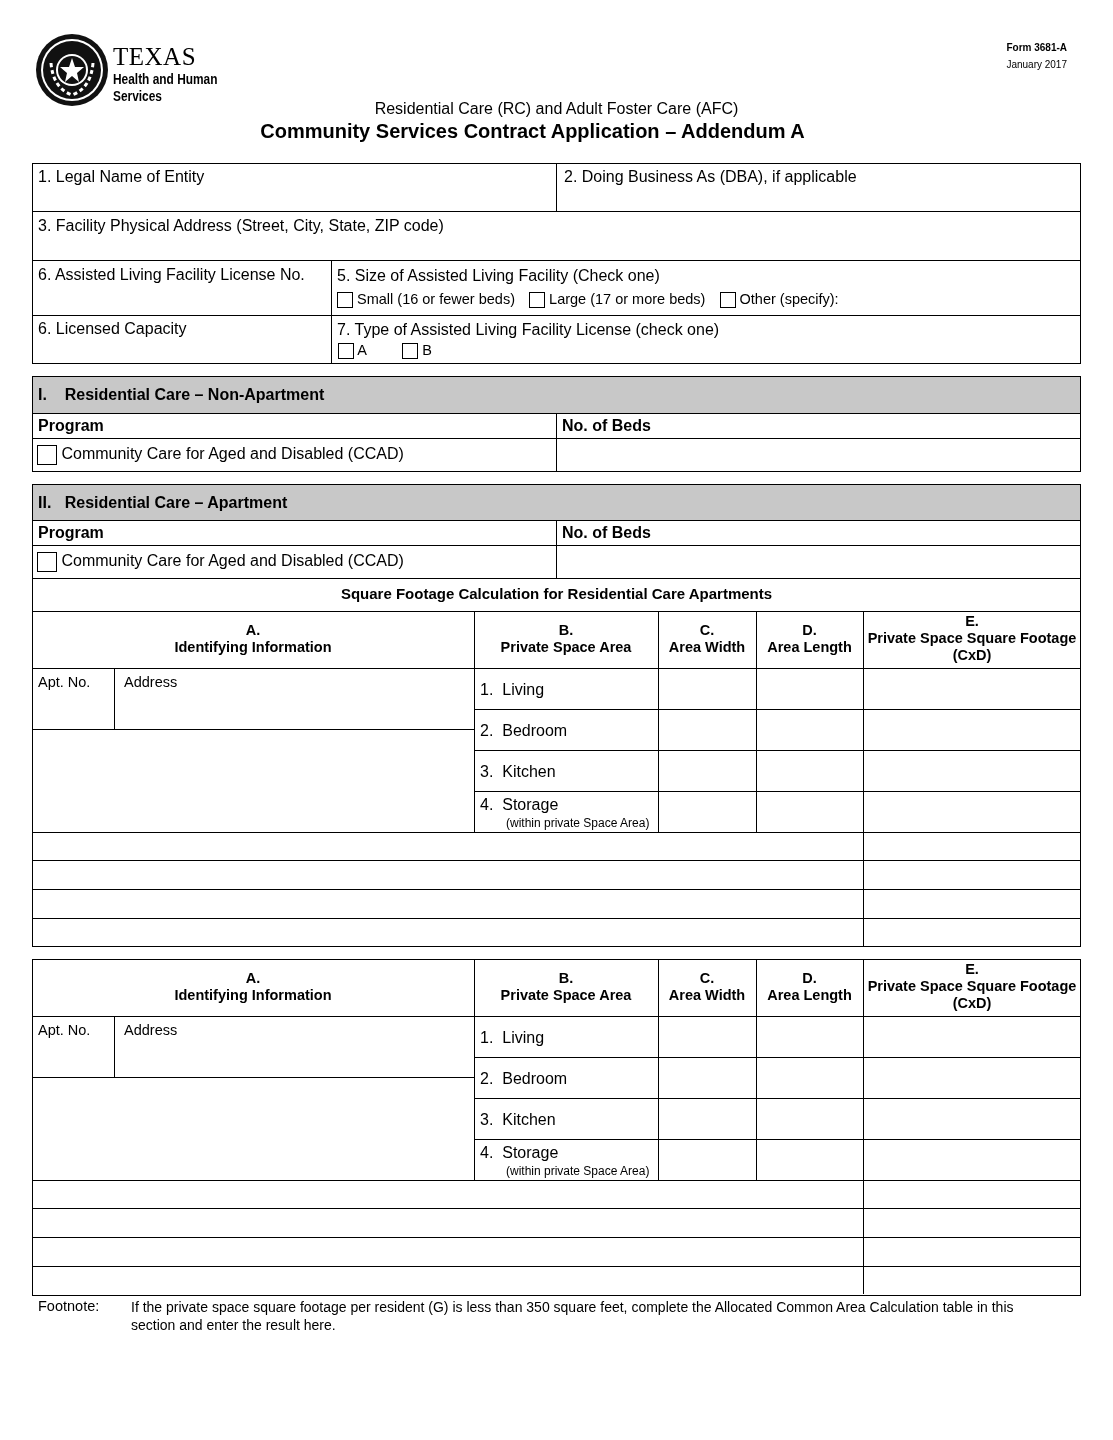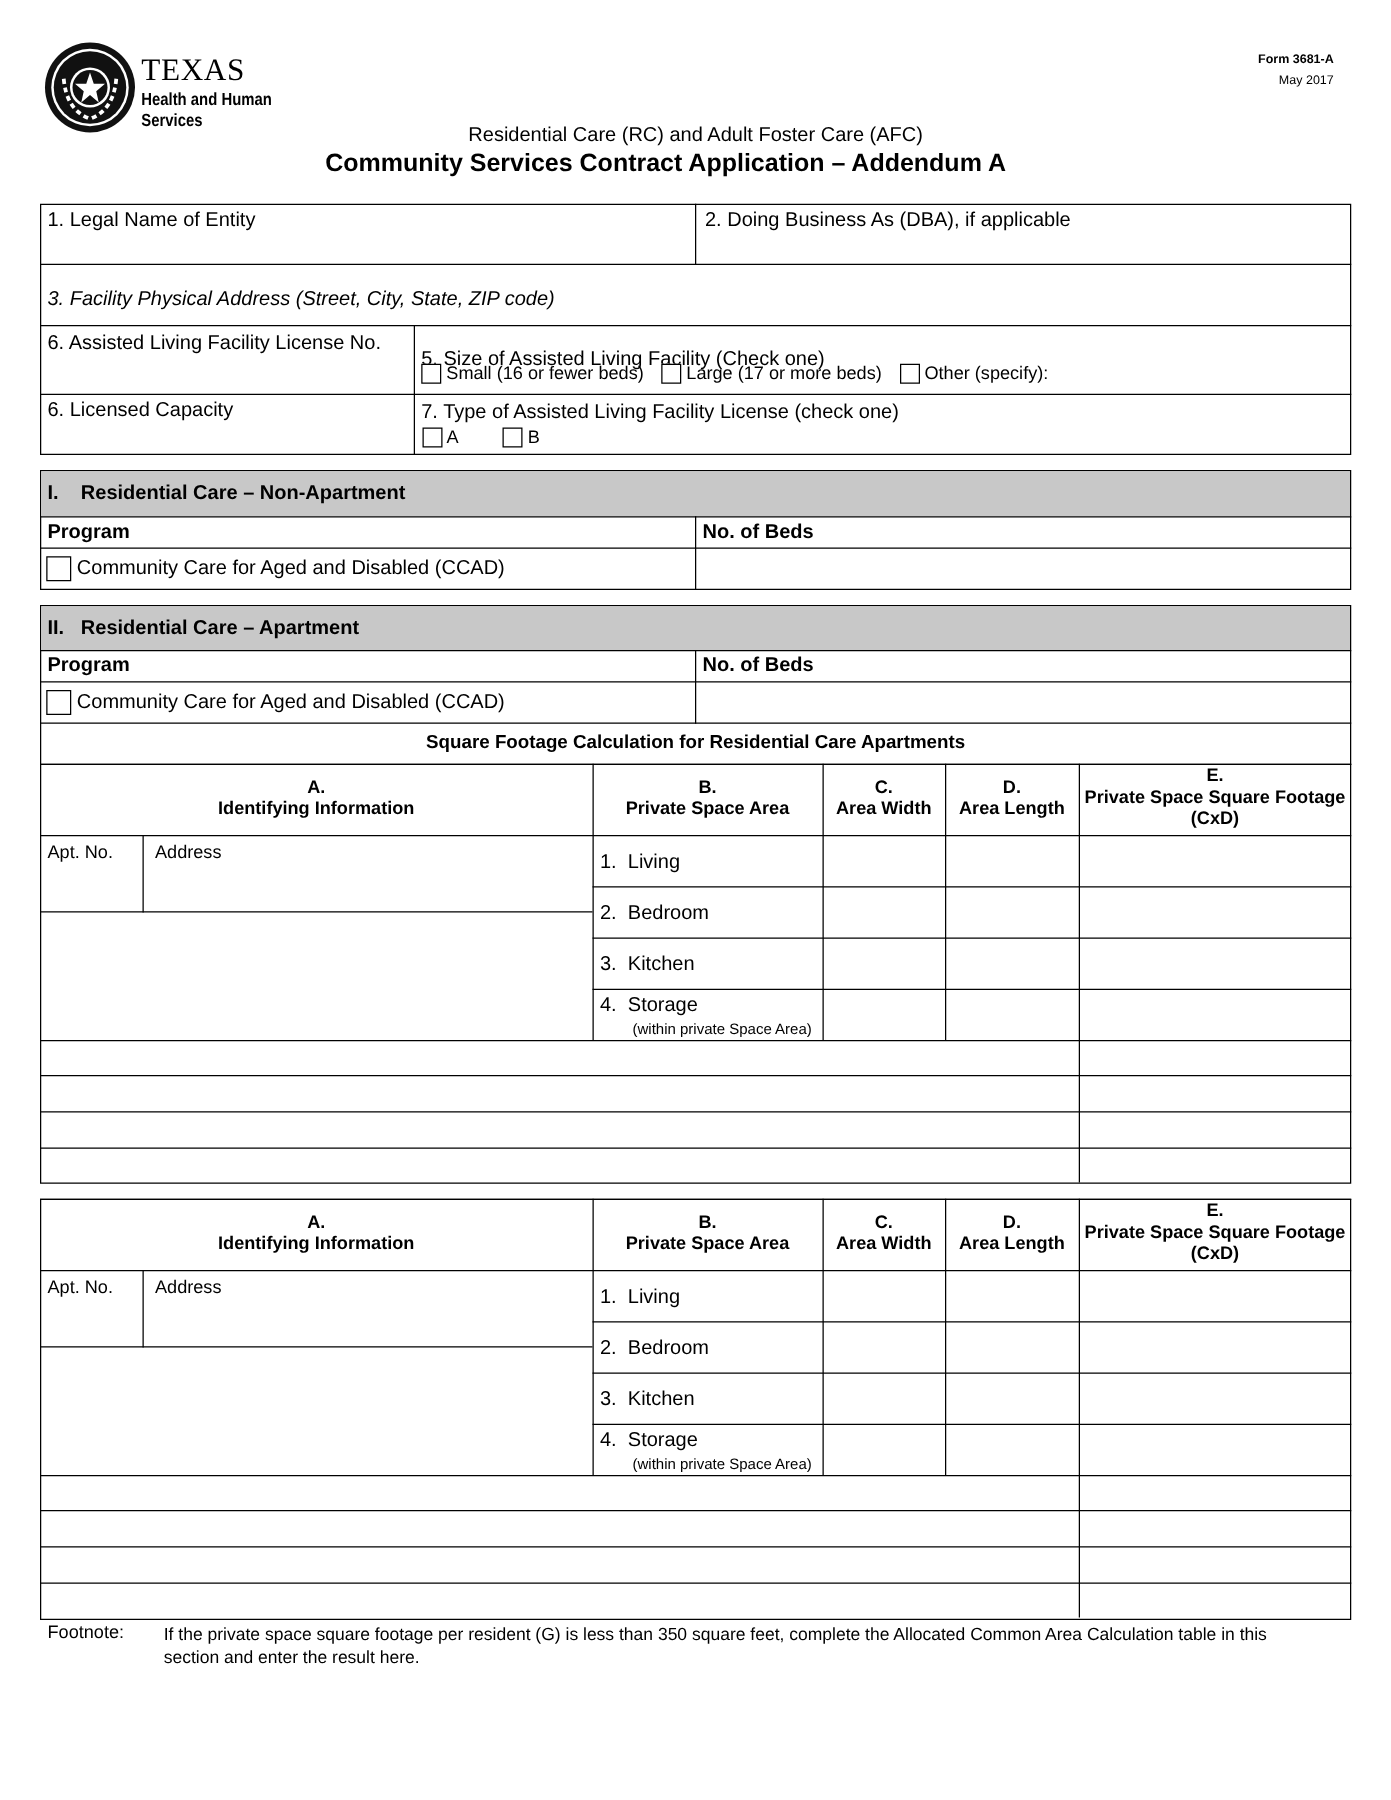--- a/index.html
+++ b/index.html
@@ -40,38 +40,38 @@
     <path d="M16,30 Q18,55 37,62" stroke="#fff" stroke-width="3" fill="none" stroke-dasharray="4 3"></path>
     <path d="M58,30 Q56,55 37,62" stroke="#fff" stroke-width="3" fill="none" stroke-dasharray="4 3"></path>
   </svg>
   <div class="logo-t1">TEXAS</div>
   <div class="logo-t2">Health and Human</div>
   <div class="logo-t3">Services</div>
 </div>
 
 <div class="abs formno">
   <div><b>Form 3681-A</b></div>
-  <div>May 2017</div>
+  <div>January 2017</div>
 </div>
 
 <div class="abs subtitle">Residential Care (RC) and Adult Foster Care (AFC)</div>
 <div class="abs title">Community Services Contract Application – Addendum A</div>
 
 <div class="box" style="left:32px; top:163px; width:1049px; height:201px;"></div>
 <div class="vl" style="left:556px; top:163px; height:49px;"></div>
 <div class="hl" style="left:32px; top:211px; width:1049px;"></div>
 <div class="hl" style="left:32px; top:260px; width:1049px;"></div>
 <div class="vl" style="left:331px; top:260px; height:104px;"></div>
 <div class="hl" style="left:32px; top:315px; width:1049px;"></div>
 
 <div class="t" style="left:38px; top:168px;">1. Legal Name of Entity</div>
 <div class="t" style="left:564px; top:168px;">2. Doing Business As (DBA), if applicable</div>
-<div class="t" style="left:38px; top:231px;font-style:italic;">3. Facility Physical Address (Street, City, State, ZIP code)</div>
+<div class="t" style="left:38px; top:217px;">3. Facility Physical Address (Street, City, State, ZIP code)</div>
 <div class="t" style="left:38px; top:266px;">6. Assisted Living Facility License No.</div>
-<div class="t" style="left:337px; top:267px;margin-top:12px;">5. Size of Assisted Living Facility (Check one)</div>
+<div class="t" style="left:337px; top:267px;">5. Size of Assisted Living Facility (Check one)</div>
 <div class="t" style="left:337px; top:291px; font-size:14.5px;">
   <span class="cb"></span>
   <span>Small (16 or fewer beds)</span>
   <span style="display:inline-block;width:6px"></span>
   <span class="cb"></span>
   <span>Large (17 or more beds)</span>
   <span style="display:inline-block;width:6px"></span>
   <span class="cb"></span>
   <span>Other (specify):</span>
 </div>

